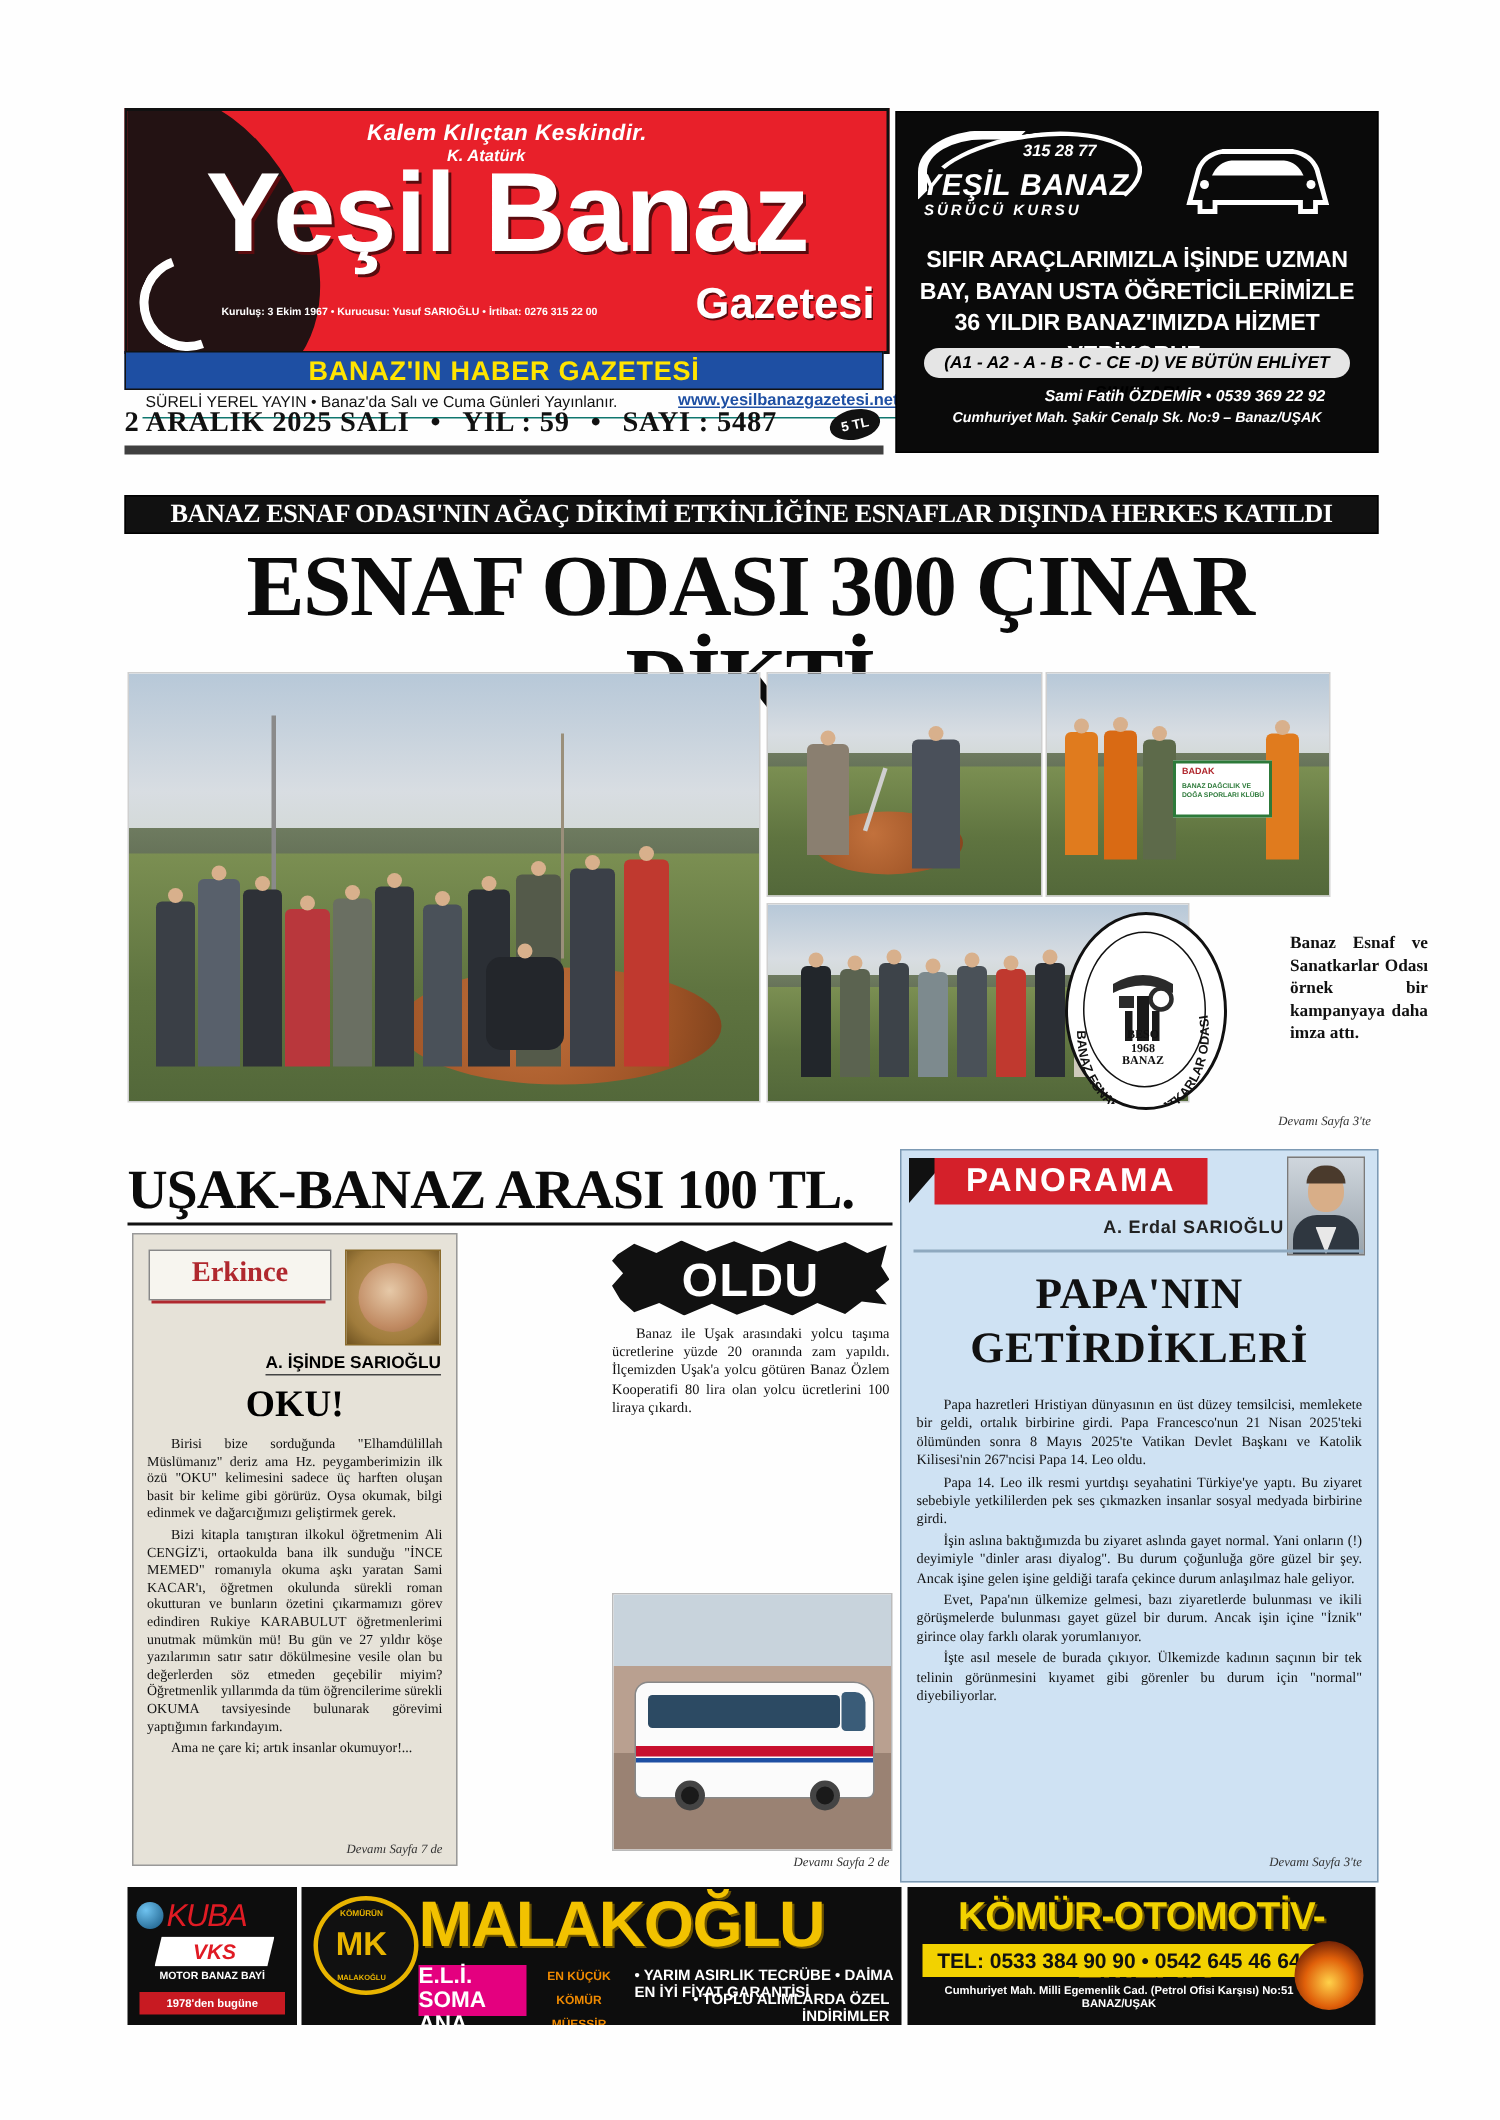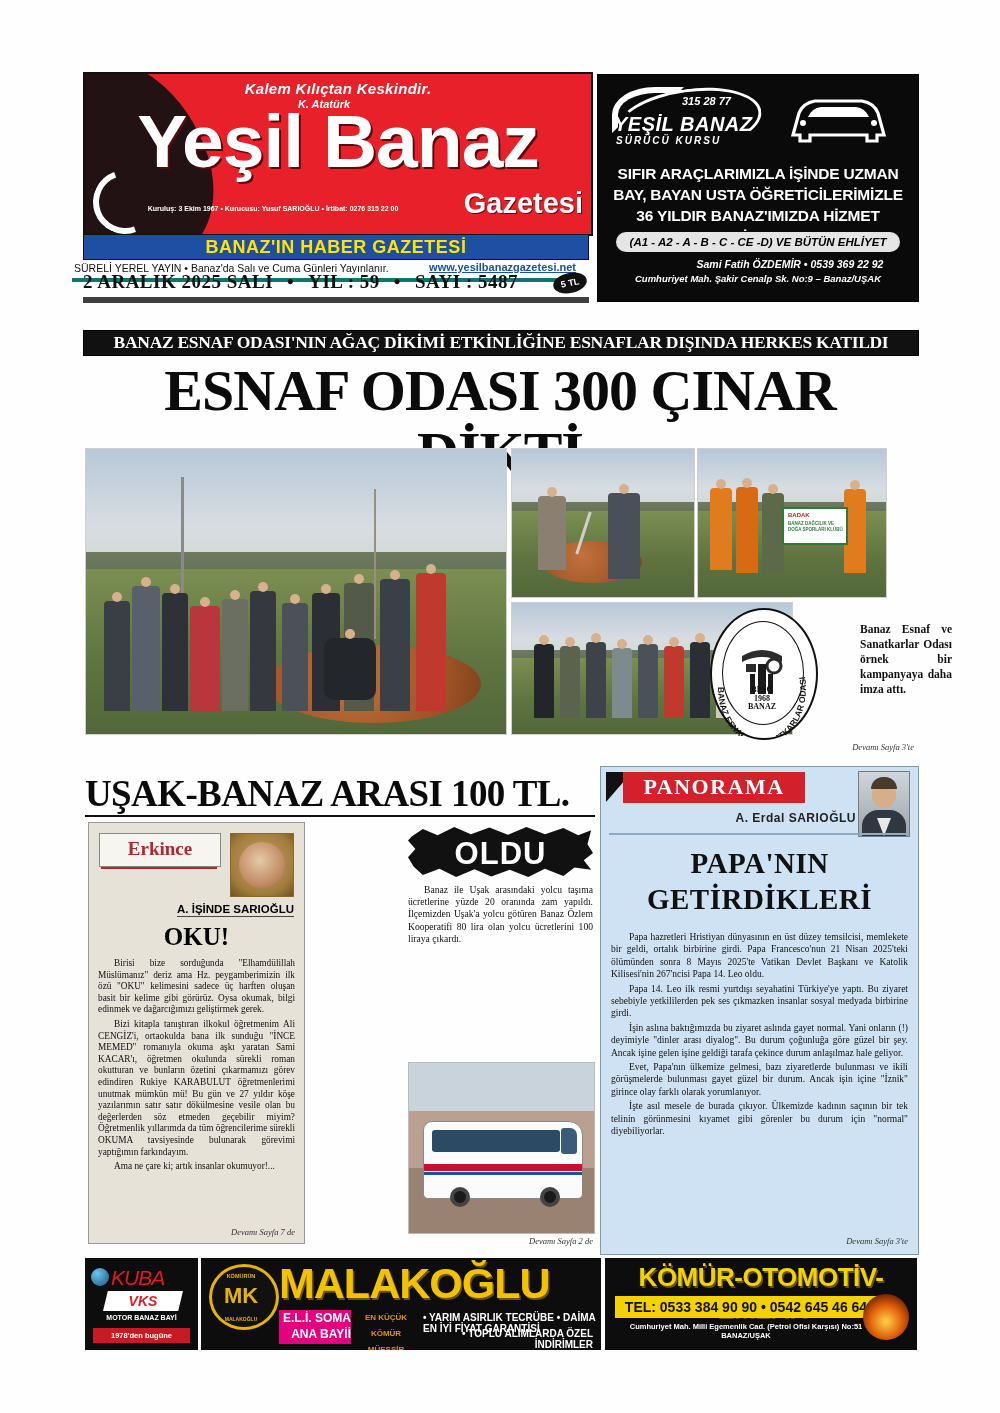--- a/index.html
+++ b/index.html
@@ -22,21 +22,21 @@
      text-shadow:2px 2px 0 #5a0b0e;}
   .mh-sub{position:absolute;top:113px;right:8px;color:#fff;font-weight:bold;font-size:29px;
      font-family:"Liberation Sans",sans-serif;text-shadow:1px 1px 0 #5a0b0e;}
   .mh-found{position:absolute;top:131px;left:0;width:506px;text-align:center;color:#fff;font-size:7px;
      font-weight:bold;font-family:"Liberation Sans",sans-serif;padding-right:130px;box-sizing:border-box;}
 
   .blueband{position:absolute;left:83px;top:234px;width:506px;height:26px;background:#1e4fa3;border:1px solid #111;
      box-sizing:border-box;}
   .blueband span{display:block;text-align:center;color:#ffe400;font-weight:bold;font-size:18px;line-height:24px;
      font-family:"Liberation Sans",sans-serif;letter-spacing:.5px;}
-  .infoline{position:absolute;left:72px;top:262px;width:506px;height:16px;border-bottom:4px solid #0f766e;}
+  .infoline{position:absolute;left:95px;top:262px;width:506px;height:16px;border-bottom:1px solid #0f766e;}
   .infoline .left{position:absolute;left:2px;top:0;font-size:10.5px;font-family:"Liberation Sans",sans-serif;color:#111;}
   .infoline .right{position:absolute;right:2px;top:-1px;font-size:11px;color:#1e4fa3;font-weight:bold;
      font-family:"Liberation Sans",sans-serif;text-decoration:underline;}
   .dateline{position:absolute;left:83px;top:271px;width:506px;height:26px;border-bottom:6px solid #404040;}
   .dateline .dl{font-size:19px;font-weight:bold;letter-spacing:.5px;color:#111;}
   .dateline .sep{padding:0 10px;}
   .stamp{position:absolute;right:2px;top:2px;width:34px;height:20px;background:#111;border-radius:50%;
      color:#fff;font-size:9px;font-weight:bold;text-align:center;line-height:20px;transform:rotate(-12deg);
      font-family:"Liberation Sans",sans-serif;}
 
@@ -153,21 +153,21 @@
      border:4px solid #444;box-sizing:border-box;}
   .oldu-cont{position:absolute;left:408px;top:1236px;width:185px;text-align:right;font-size:8.5px;font-style:italic;
      color:#333;}
 
   
   .panorama{position:absolute;left:600px;top:766px;width:317px;height:487px;background:#cfe2f3;border:1px solid #7d9ab4;}
   .pan-tri{position:absolute;left:5px;top:5px;width:26px;height:30px;background:#111;
      clip-path:polygon(0 0,100% 0,0 100%);}
   .pan-tag{position:absolute;left:22px;top:5px;width:182px;height:31px;background:#d4202a;}
   .pan-tag span{display:block;text-align:center;color:#fff;font-weight:bold;font-size:22px;line-height:30px;
-     letter-spacing:1.5px;font-family:Liberation Serif, serif;}
+     letter-spacing:1.5px;font-family:Liberation Sans, sans-serif;}
   .pan-photo{position:absolute;right:8px;top:4px;width:50px;height:64px;background:#d9d9d9;border:1px solid #7a7a7a;
      overflow:hidden;}
   .pp-bg{position:absolute;left:0;top:0;width:100%;height:100%;background:linear-gradient(#cfd6dd,#9aa4ac);}
   .pp-head{position:absolute;left:13px;top:8px;width:24px;height:28px;border-radius:50% 50% 45% 45%;background:#d8ae88;}
   .pp-hair{position:absolute;left:12px;top:5px;width:26px;height:12px;border-radius:13px 13px 0 0;background:#4a3a2c;}
   .pp-suit{position:absolute;left:3px;bottom:0;width:44px;height:26px;background:#2f3740;
      border-radius:16px 16px 0 0;}
   .pp-shirt{position:absolute;left:18px;bottom:0;width:14px;height:18px;background:#e8e8e8;
      clip-path:polygon(0 0,100% 0,50% 100%);}
   .pan-author{position:absolute;left:0;top:44px;width:255px;text-align:right;font-size:12px;font-weight:bold;
@@ -202,21 +202,21 @@
   .mk-badge .mk{position:absolute;left:0;top:16px;width:58px;text-align:center;color:#e8b400;font-size:22px;
      font-weight:bold;font-family:"Liberation Sans",sans-serif;}
   .mk-badge .k1{position:absolute;left:0;top:6px;width:58px;text-align:center;color:#e8b400;font-size:5.5px;
      font-weight:bold;font-family:"Liberation Sans",sans-serif;}
   .mk-badge .k2{position:absolute;left:0;bottom:5px;width:58px;text-align:center;color:#e8b400;font-size:5px;
      font-weight:bold;font-family:"Liberation Sans",sans-serif;}
   .mala-name{position:absolute;left:78px;top:2px;font-size:43px;font-weight:bold;color:#f2c200;
      font-family:"Liberation Sans",sans-serif;letter-spacing:-1px;line-height:46px;
      text-shadow:1.5px 1.5px 0 #6b5200;}
   .mala-pink{position:absolute;left:78px;top:52px;width:72px;height:34px;background:#e4007f;}
-  .mala-pink div{text-align:right;color:#fff;font-size:12px;font-weight:bold;line-height:16px;
+  .mala-pink div{text-align:left;color:#fff;font-size:15px;font-weight:bold;line-height:16px;
      font-family:"Liberation Sans",sans-serif;}
   .mala-orange{position:absolute;left:154px;top:52px;width:62px;height:34px;}
   .mala-orange div{color:#f08a00;font-size:8px;font-weight:bold;line-height:16px;
      font-family:"Liberation Sans",sans-serif;text-align:center;}
   .mala-l1{position:absolute;left:222px;top:54px;color:#fff;font-size:10px;font-weight:bold;
      font-family:"Liberation Sans",sans-serif;}
   .mala-l2{position:absolute;left:222px;top:70px;width:170px;text-align:right;color:#fff;font-size:10px;
      font-weight:bold;font-family:"Liberation Sans",sans-serif;}
 
   .ad-komur{position:absolute;left:520px;top:0;width:312px;height:92px;background:#0d0d0d;overflow:hidden;}

